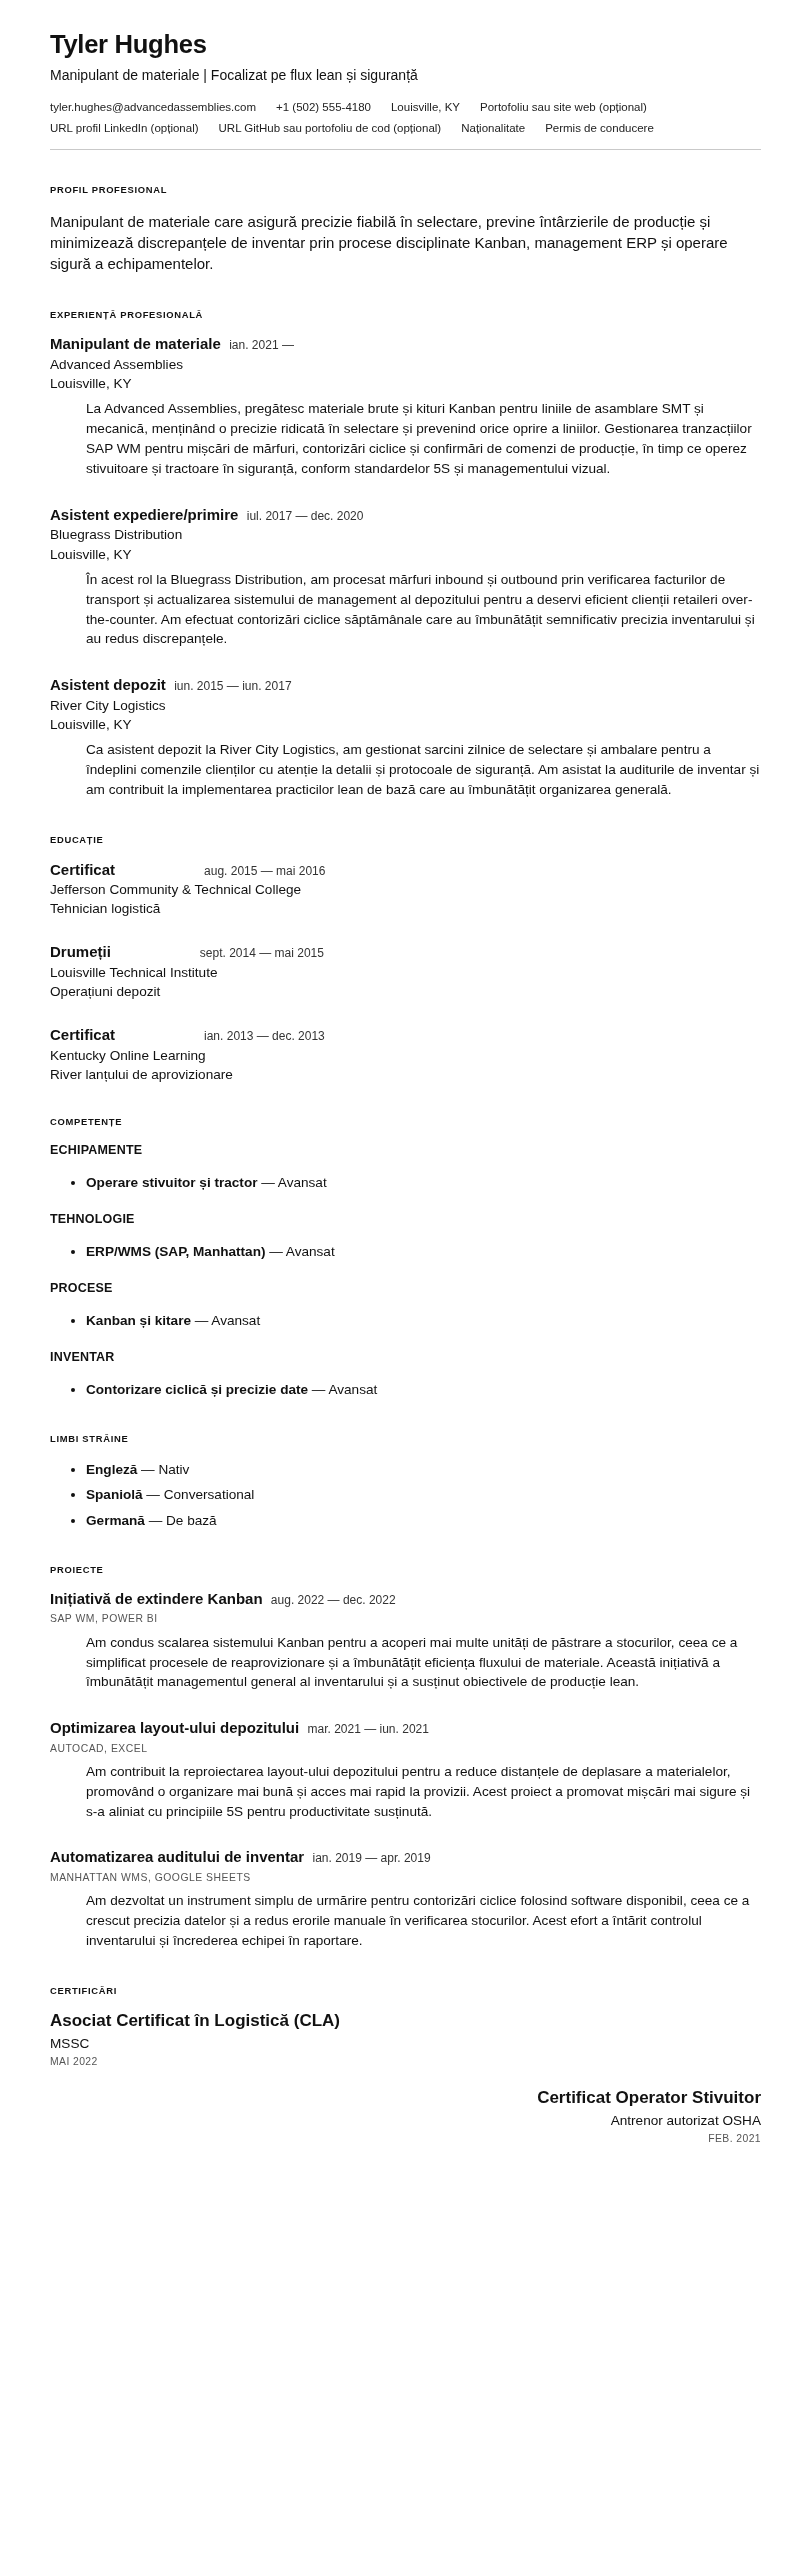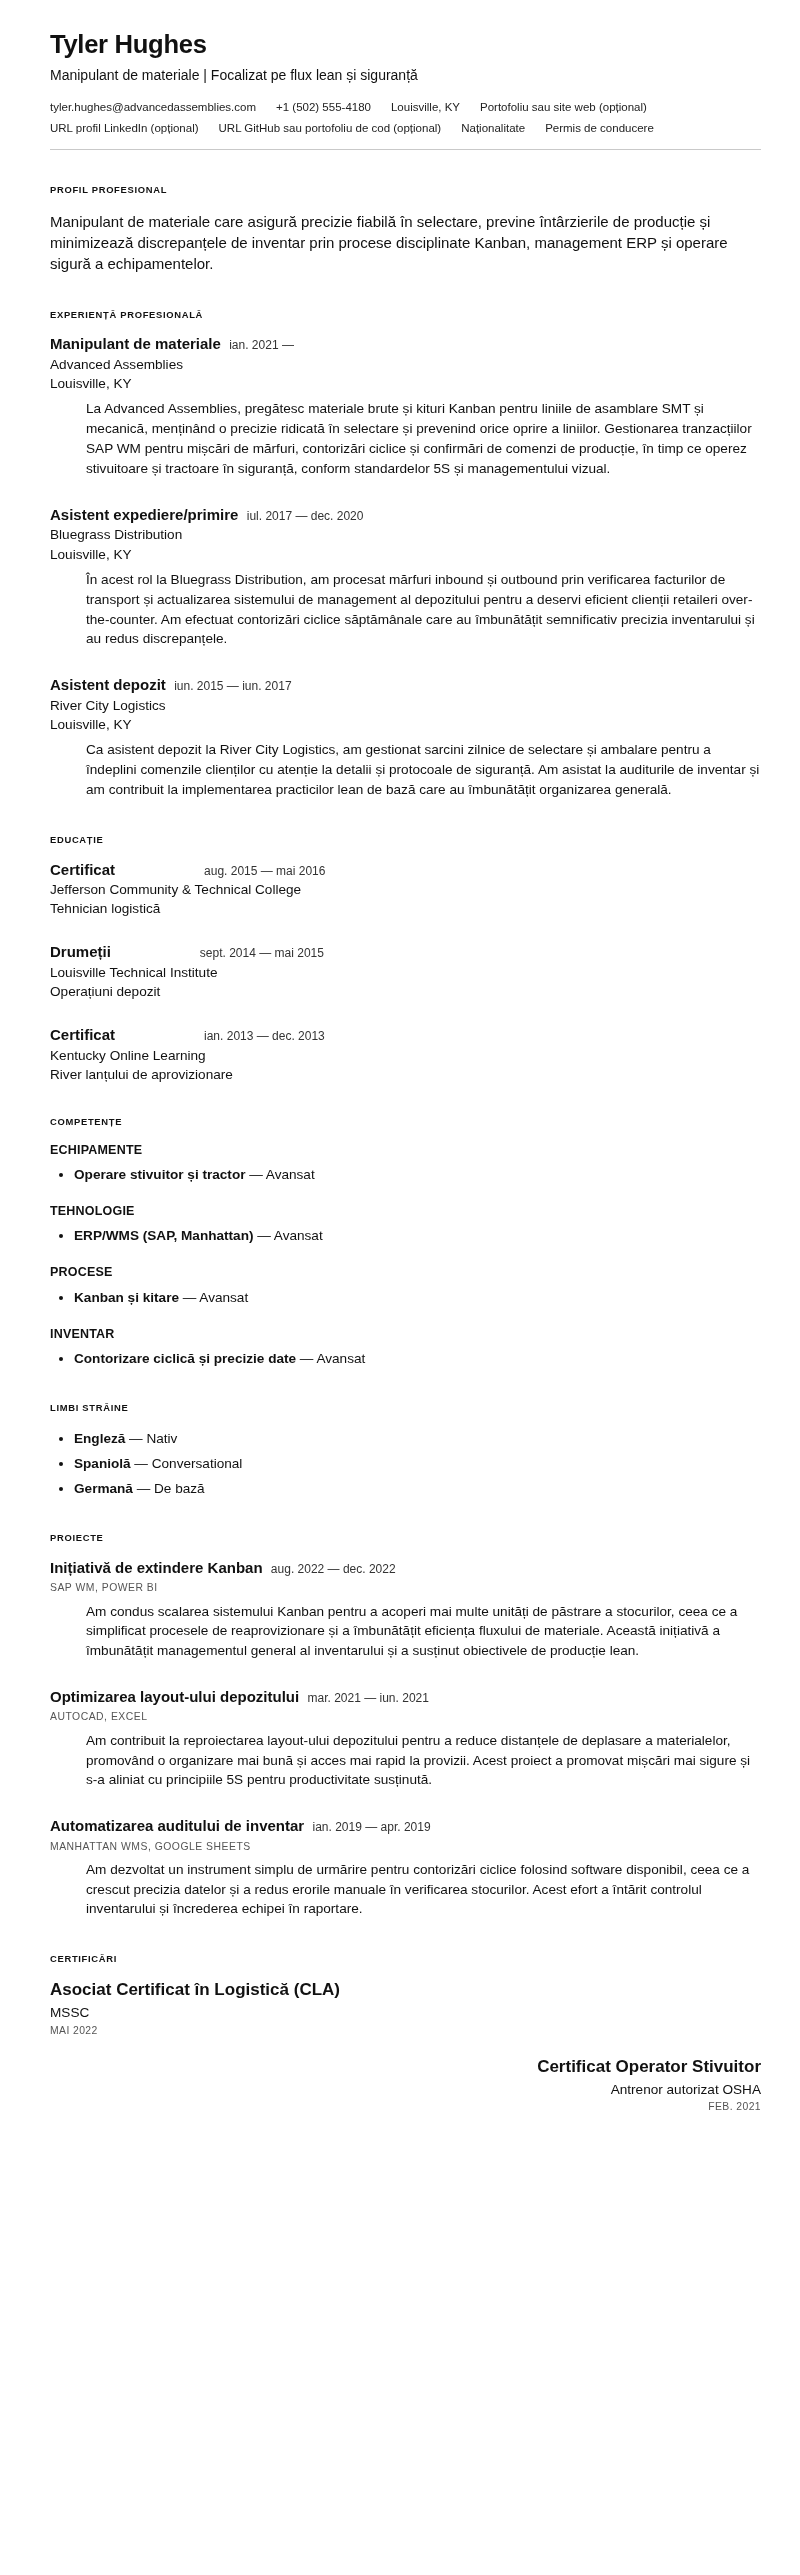--- a/index.html
+++ b/index.html
@@ -110,21 +110,21 @@
   
   .skill-group { margin-bottom: 20px; }
   .skill-group:last-child { margin-bottom: 0; }
   .skill-group-title {
     font-size: 12.5px;
     font-weight: 700;
     letter-spacing: 0.2px;
     margin: 0 0 8.3px 0;
   }
   ul.bullet-list {
-    margin: 4px;
+    margin: 16px;
     padding-left: 20px;
   }
   ul.bullet-list li {
     font-size: 13.6px;
     line-height: 1.4;
     margin-bottom: 6.3px;
   }
   ul.bullet-list li:last-child { margin-bottom: 0; }
   .item-strong { font-weight: 700; }
   .item-suffix { margin-left: 3.7px; }

